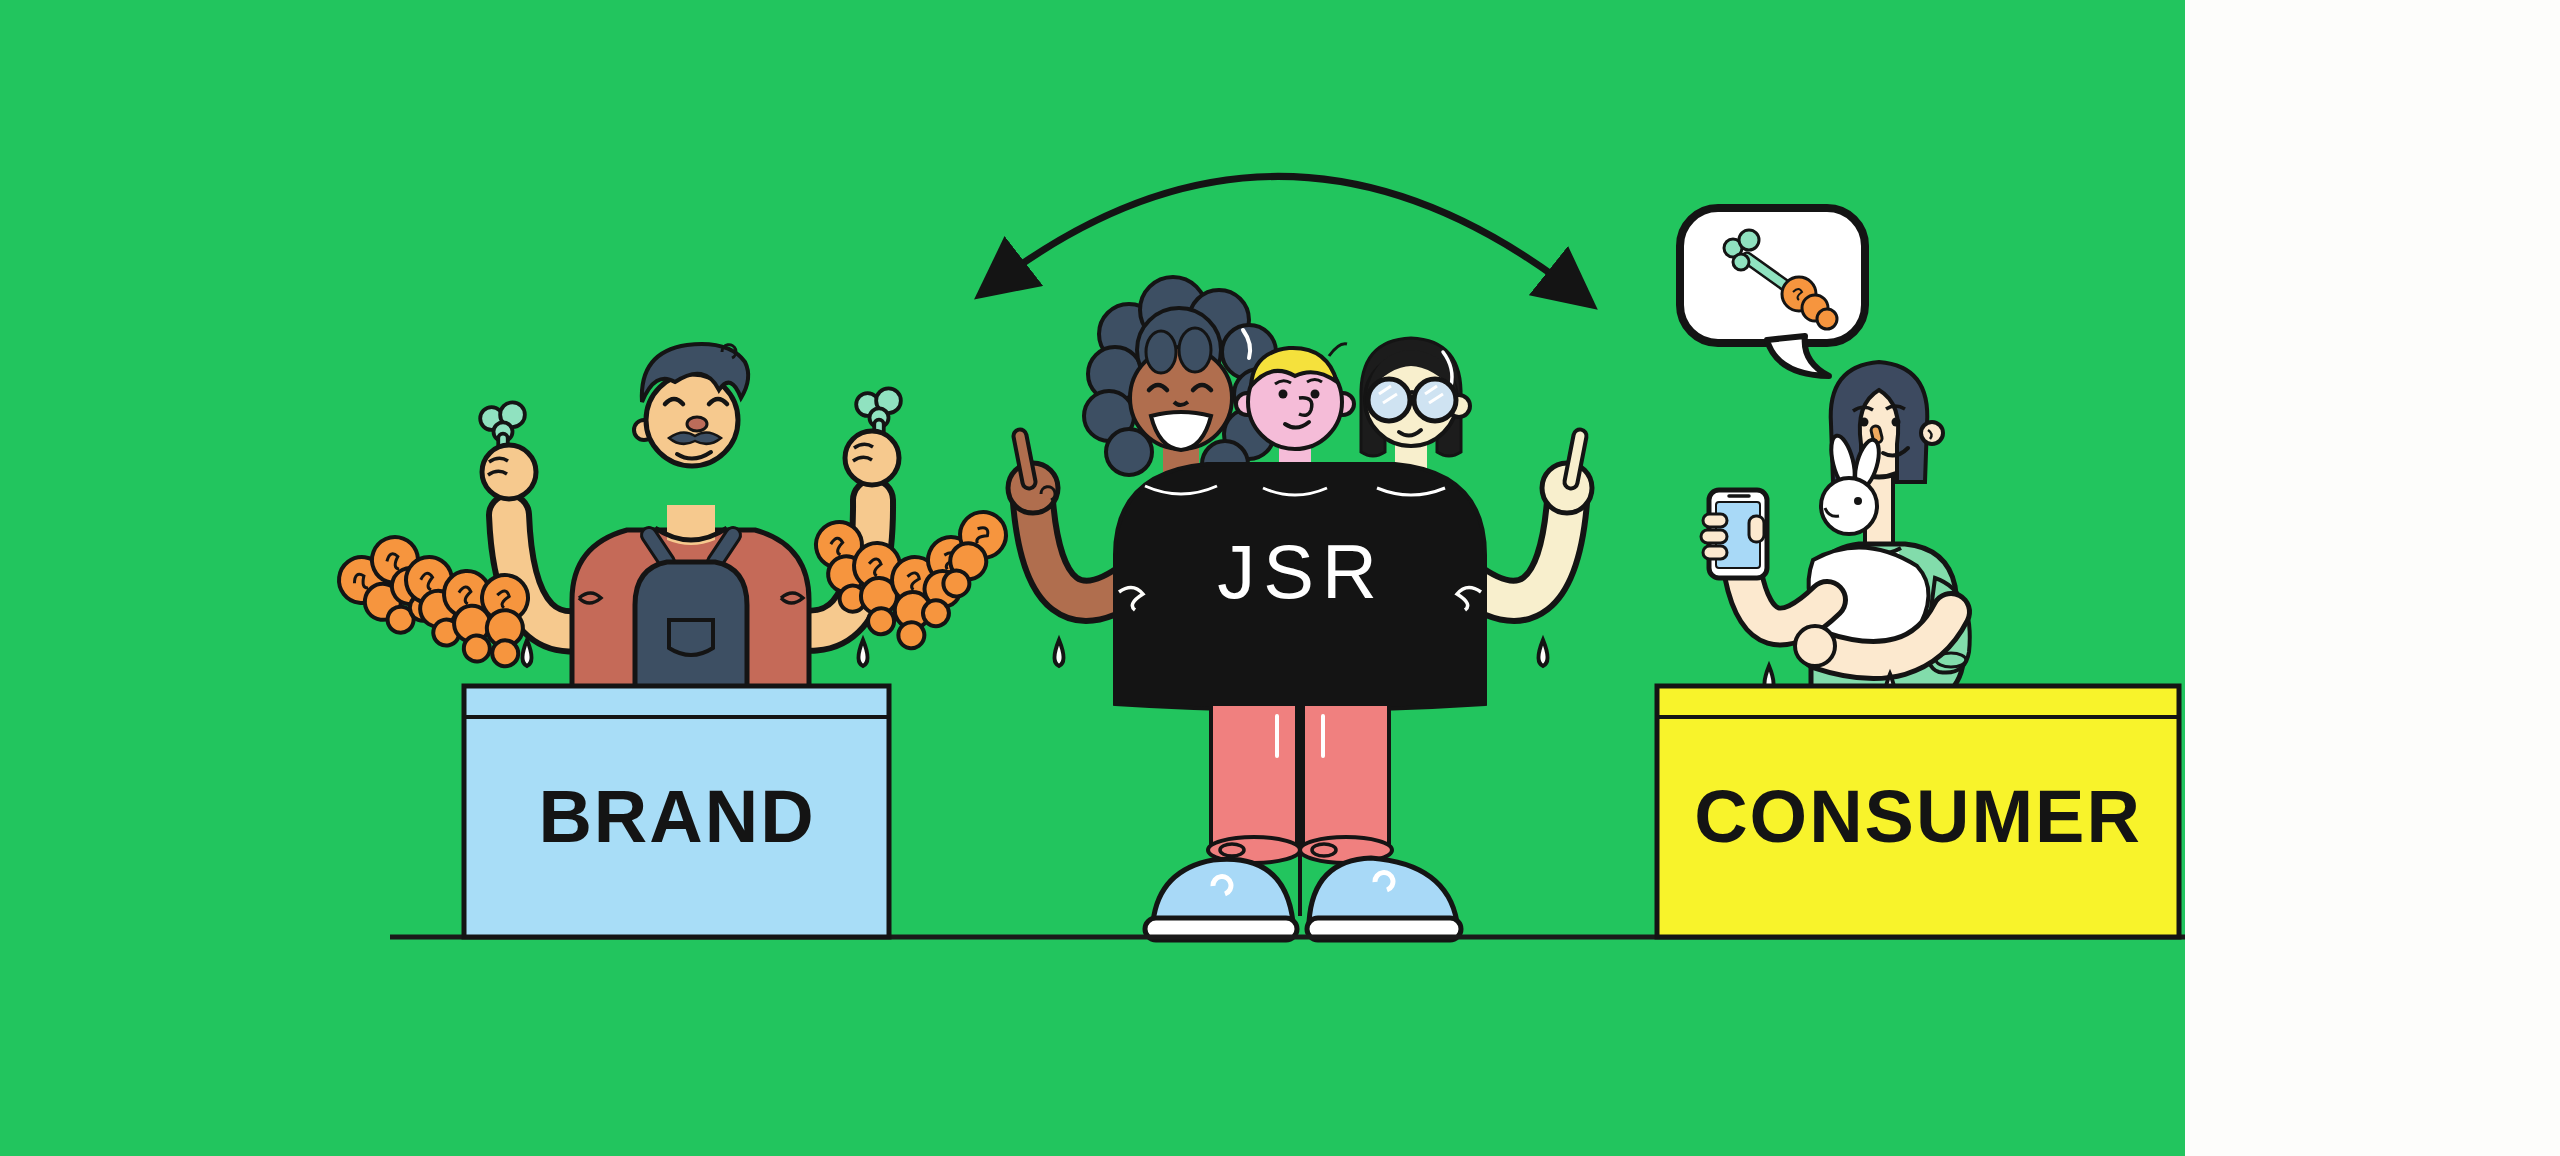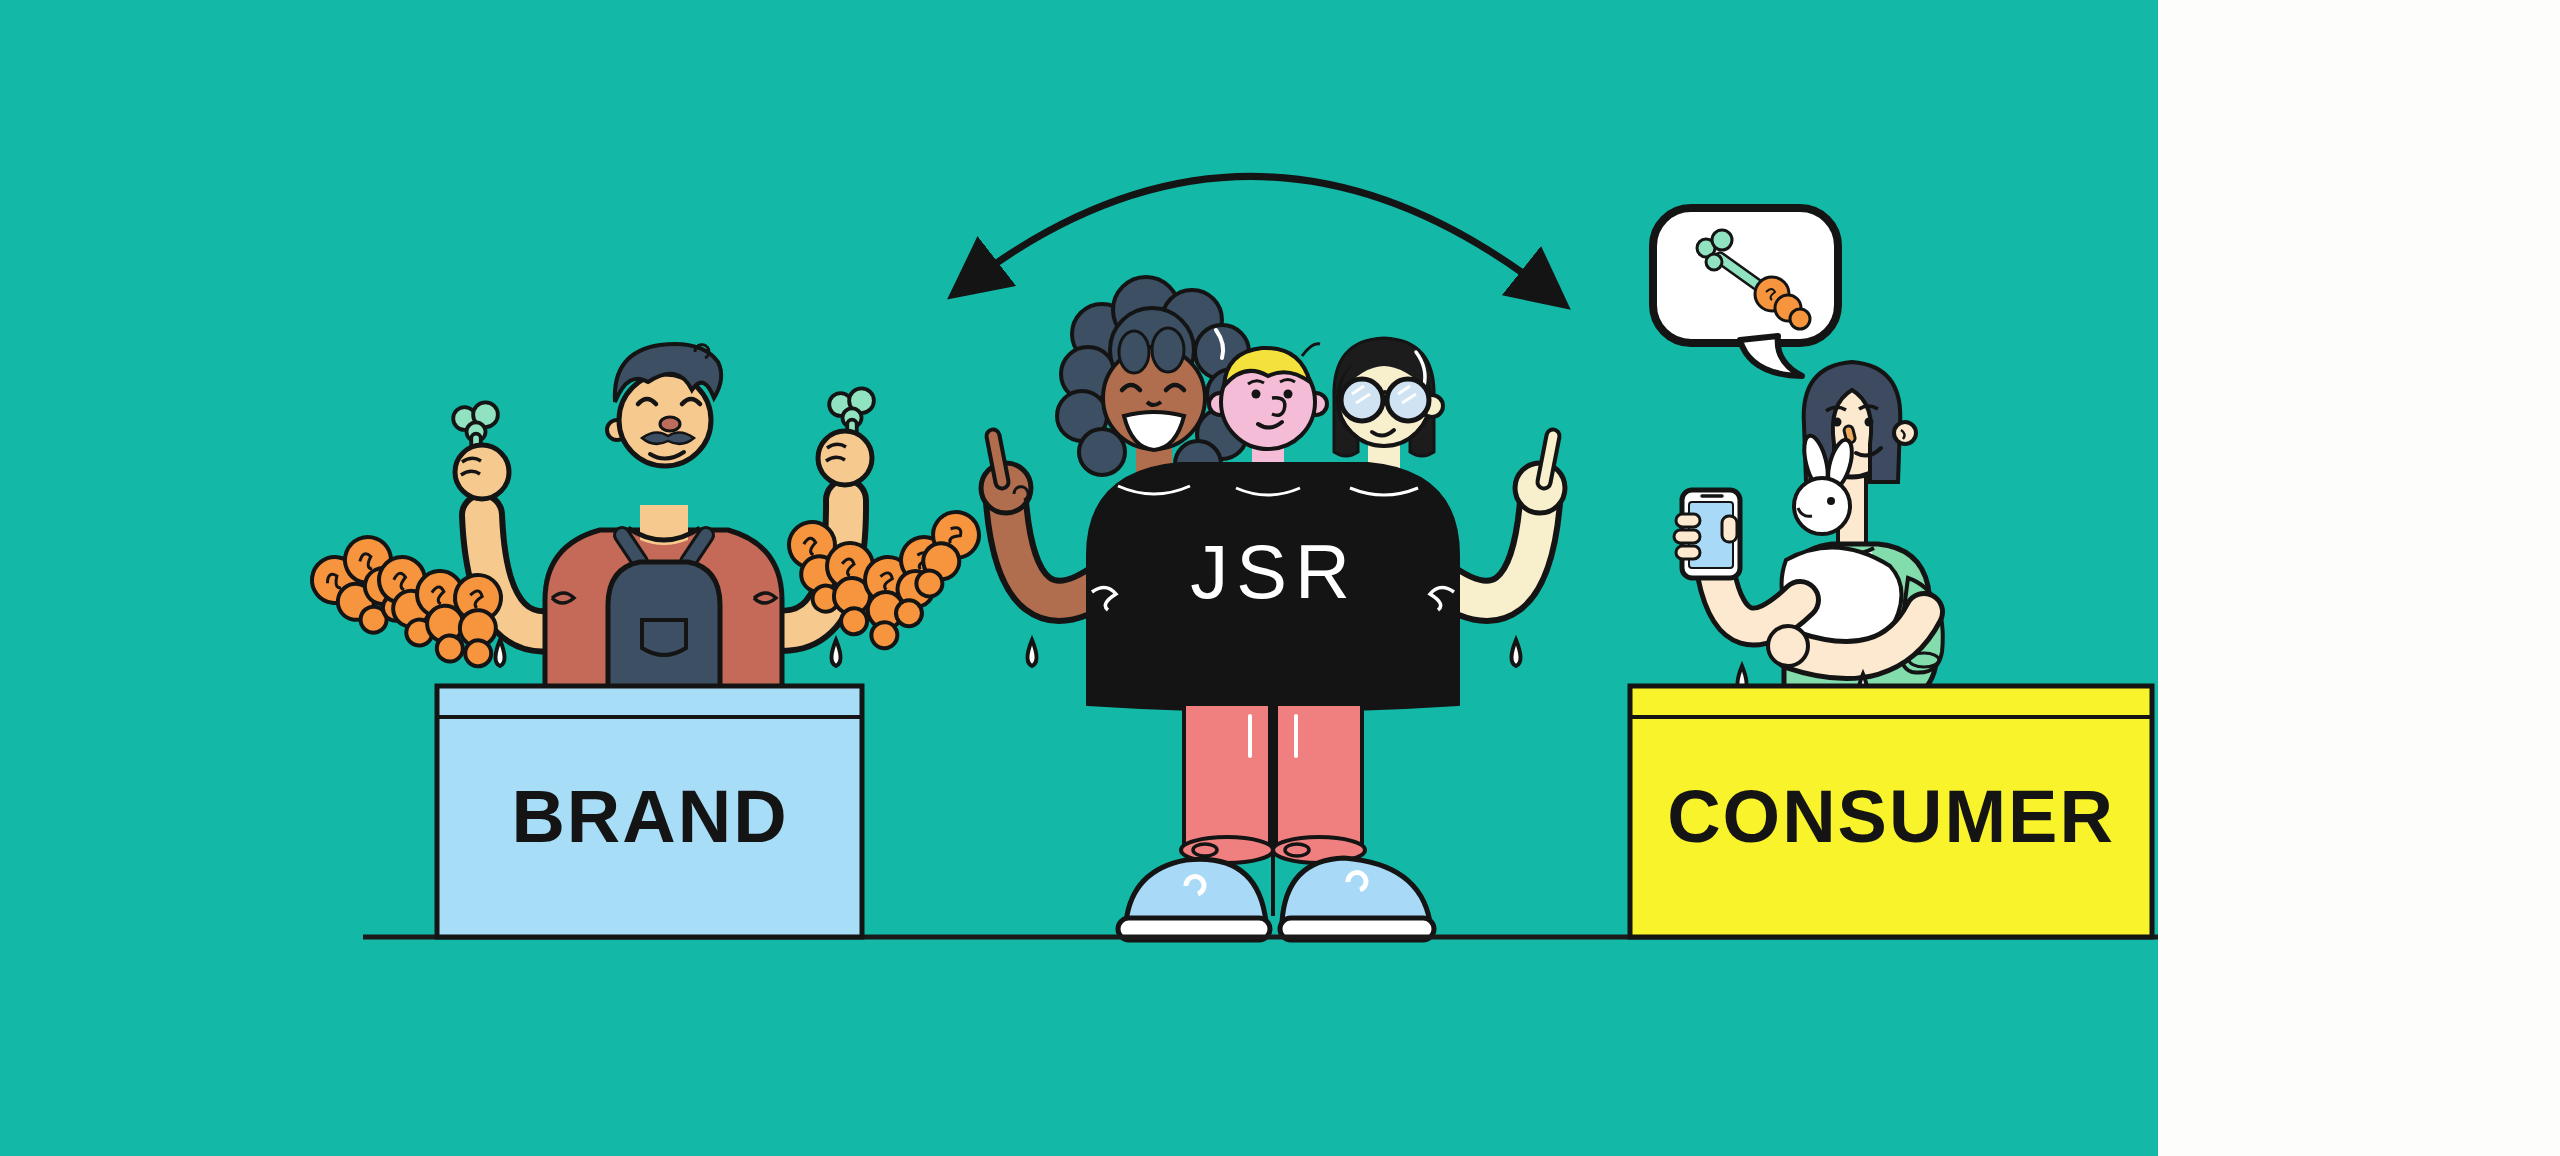--- a/index.html
+++ b/index.html
@@ -1,17 +1,17 @@
 <!DOCTYPE html>
 <html><head>
 <meta charset="utf-8">
 <style>
   html,body{margin:0;padding:0;background:#fdfdfb;}
-  .stage{position:relative;width:2158px;height:1156px;background:#14b8a6;overflow:hidden;
-         font-family:"Liberation Sans",sans-serif;}
+  .stage{position:relative;width:2158px;height:1156px;background:#22c55e;overflow:hidden;
+         font-family:"Liberation Sans",sans-serif;padding-left:27px;}
   svg{display:block;width:2560px;height:1156px;}
   .booth-label{font-family:"Liberation Sans",sans-serif;font-weight:bold;font-size:74px;
                letter-spacing:2px;fill:#141414;}
   .shirt-label{font-family:"Liberation Sans",sans-serif;font-weight:300;font-size:76px;
                letter-spacing:8px;fill:#ffffff;}
 </style>
 </head>
 <body>
 
 <div class="stage">

